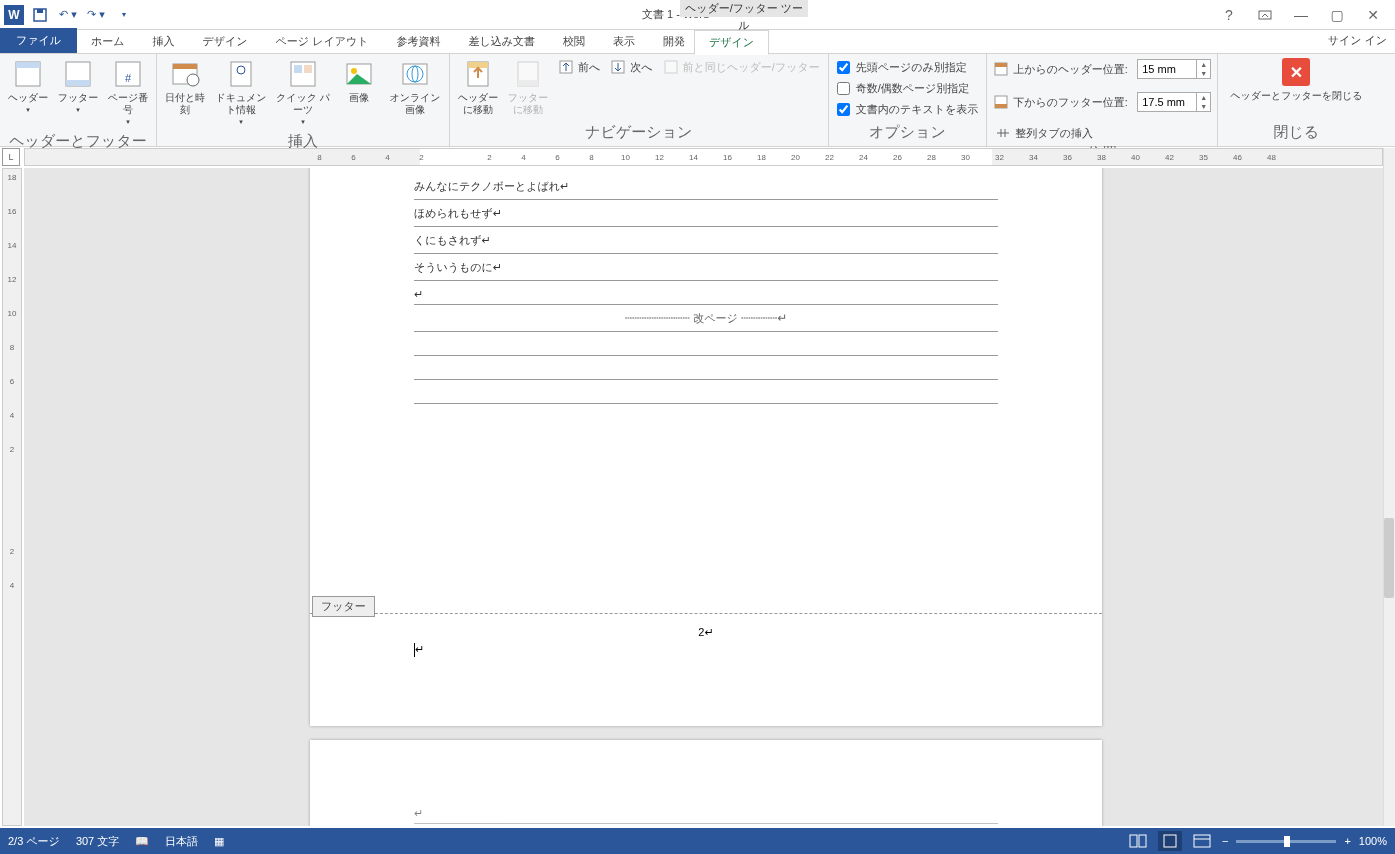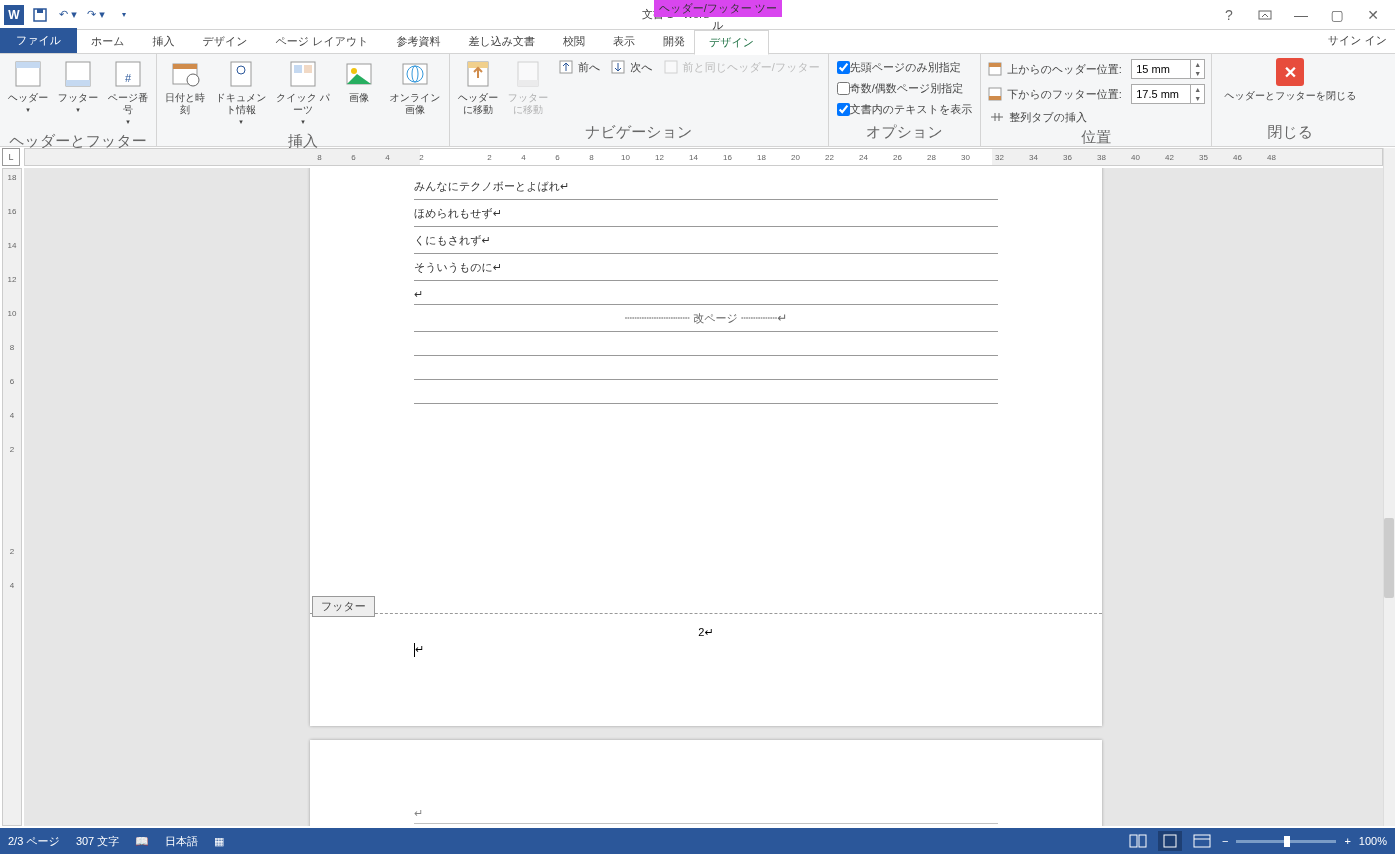--- a/index.html
+++ b/index.html
@@ -2,42 +2,42 @@
 <html><head>
 <meta charset="utf-8">
 <style>
 *{margin:0;padding:0;box-sizing:border-box;font-family:"Meiryo UI","Yu Gothic UI",sans-serif;font-size:11px}
 body{background:#fff;width:1395px;height:854px;overflow:hidden;position:relative}
 .titlebar{height:30px;background:#fff;display:flex;align-items:center;border-bottom:1px solid #d4d4d4}
 .tb-left{display:flex;align-items:center;gap:4px;padding-left:4px}
 .word-icon{width:20px;height:20px;background:#2b579a;color:#fff;display:flex;align-items:center;justify-content:center;font-weight:bold;font-size:12px}
 .qat-btn{width:24px;height:24px;display:flex;align-items:center;justify-content:center;color:#2b579a;cursor:pointer}
 .tb-center{flex:1;text-align:center;color:#444}
-.tb-context{position:absolute;left:654px;top:0;width:128px;text-align:center;background:#d946ef;height:17px;line-height:17px;color:#333;font-size:11px}
+.tb-context{position:absolute;left:680px;top:0;width:128px;text-align:center;background:#e5e5e5;height:17px;line-height:17px;color:#333;font-size:11px}
 .tb-right{display:flex;align-items:center;gap:8px;padding-right:8px;color:#666}
 .win-btn{width:28px;height:28px;display:flex;align-items:center;justify-content:center;cursor:pointer;font-size:14px}
 .tabbar{height:24px;background:#fff;display:flex;align-items:flex-end;border-bottom:1px solid #d4d4d4;position:relative}
 .tab{padding:4px 14px;cursor:pointer;color:#444;background:#fff}
 .tab.file{background:#2b579a;color:#fff;padding:5px 16px}
 .tab.active{border:1px solid #d4d4d4;border-bottom:1px solid #fff;background:#fff;color:#217346;margin-bottom:-1px}
 .tab.context-tab{position:absolute;left:694px;top:0;color:#217346}
 .signin{position:absolute;right:8px;top:3px;color:#444}
 .ribbon{height:93px;background:#f5f6f7;border-bottom:1px solid #d4d4d4;display:flex}
 .group{border-right:1px solid #d4d4d4;display:flex;flex-direction:column;padding:2px 4px}
 .group-body{flex:1;display:flex;align-items:flex-start;gap:2px}
 .group-label{text-align:center;color:#666;font-size:15px;padding:2px 0}
 .big-btn{display:flex;flex-direction:column;align-items:center;justify-content:flex-start;width:48px;padding:2px;cursor:pointer;text-align:center}
 .big-btn .ico{width:32px;height:32px;margin-bottom:2px}
 .big-btn span{font-size:10px;line-height:12px;color:#444}
 .big-btn.wide{width:60px}
 .small-row{display:flex;align-items:center;gap:4px;padding:1px 4px;cursor:pointer}
 .small-row .sico{width:16px;height:16px}
 .small-row span{font-size:11px;color:#444}
 .small-row.disabled span{color:#bbb}
-.checkrow{display:flex;align-items:center;padding:2px 4px}
+.checkrow{display:flex;align-items:center;gap:6px;padding:2px 4px}
 .checkrow span{font-size:11px;color:#444}
 .numrow{display:flex;align-items:center;gap:4px;padding:1px 2px}
 .numrow .sico{width:16px;height:16px}
 .numrow label{font-size:11px;color:#444;width:120px}
 .numinput{display:flex;border:1px solid #ababab;background:#fff;height:20px}
 .numinput input{border:0;width:58px;padding:0 4px;font-size:11px}
 .numinput .spins{width:14px;display:flex;flex-direction:column;border-left:1px solid #ababab}
 .numinput .spins div{flex:1;display:flex;align-items:center;justify-content:center;font-size:7px;color:#666;cursor:pointer}
 .close-btn{display:flex;flex-direction:column;align-items:center;padding:2px 8px;cursor:pointer}
 .close-btn .ico{width:28px;height:28px;background:#e74c3c;border-radius:3px;color:#fff;display:flex;align-items:center;justify-content:center;font-size:16px;font-weight:bold;margin-bottom:4px}
@@ -256,21 +256,21 @@
             <input type="checkbox" checked="" style="">
             <span>文書内のテキストを表示</span>
           </div>
     </div>
       </div>
     <div class="group-label">オプション</div>
   </div>
 
   <div class="group">
     <div class="group-body">
-        <div style="display:flex;flex-direction:column;gap:3px;padding-top:2px">
+        <div style="display:flex;flex-direction:column;gap:11px;padding-top:2px">
       <div class="numrow">
         <svg class="sico">
               <rect x="2" y="2" width="12" height="12" fill="#fff" stroke="#999"></rect>
               <rect x="2" y="2" width="12" height="4" fill="#d08c4c"></rect>
             </svg>
         <label>上からのヘッダー位置:</label>
         <div class="numinput">
               <input value="15 mm" style="">
               <div class="spins">
                 <div>▲</div>

